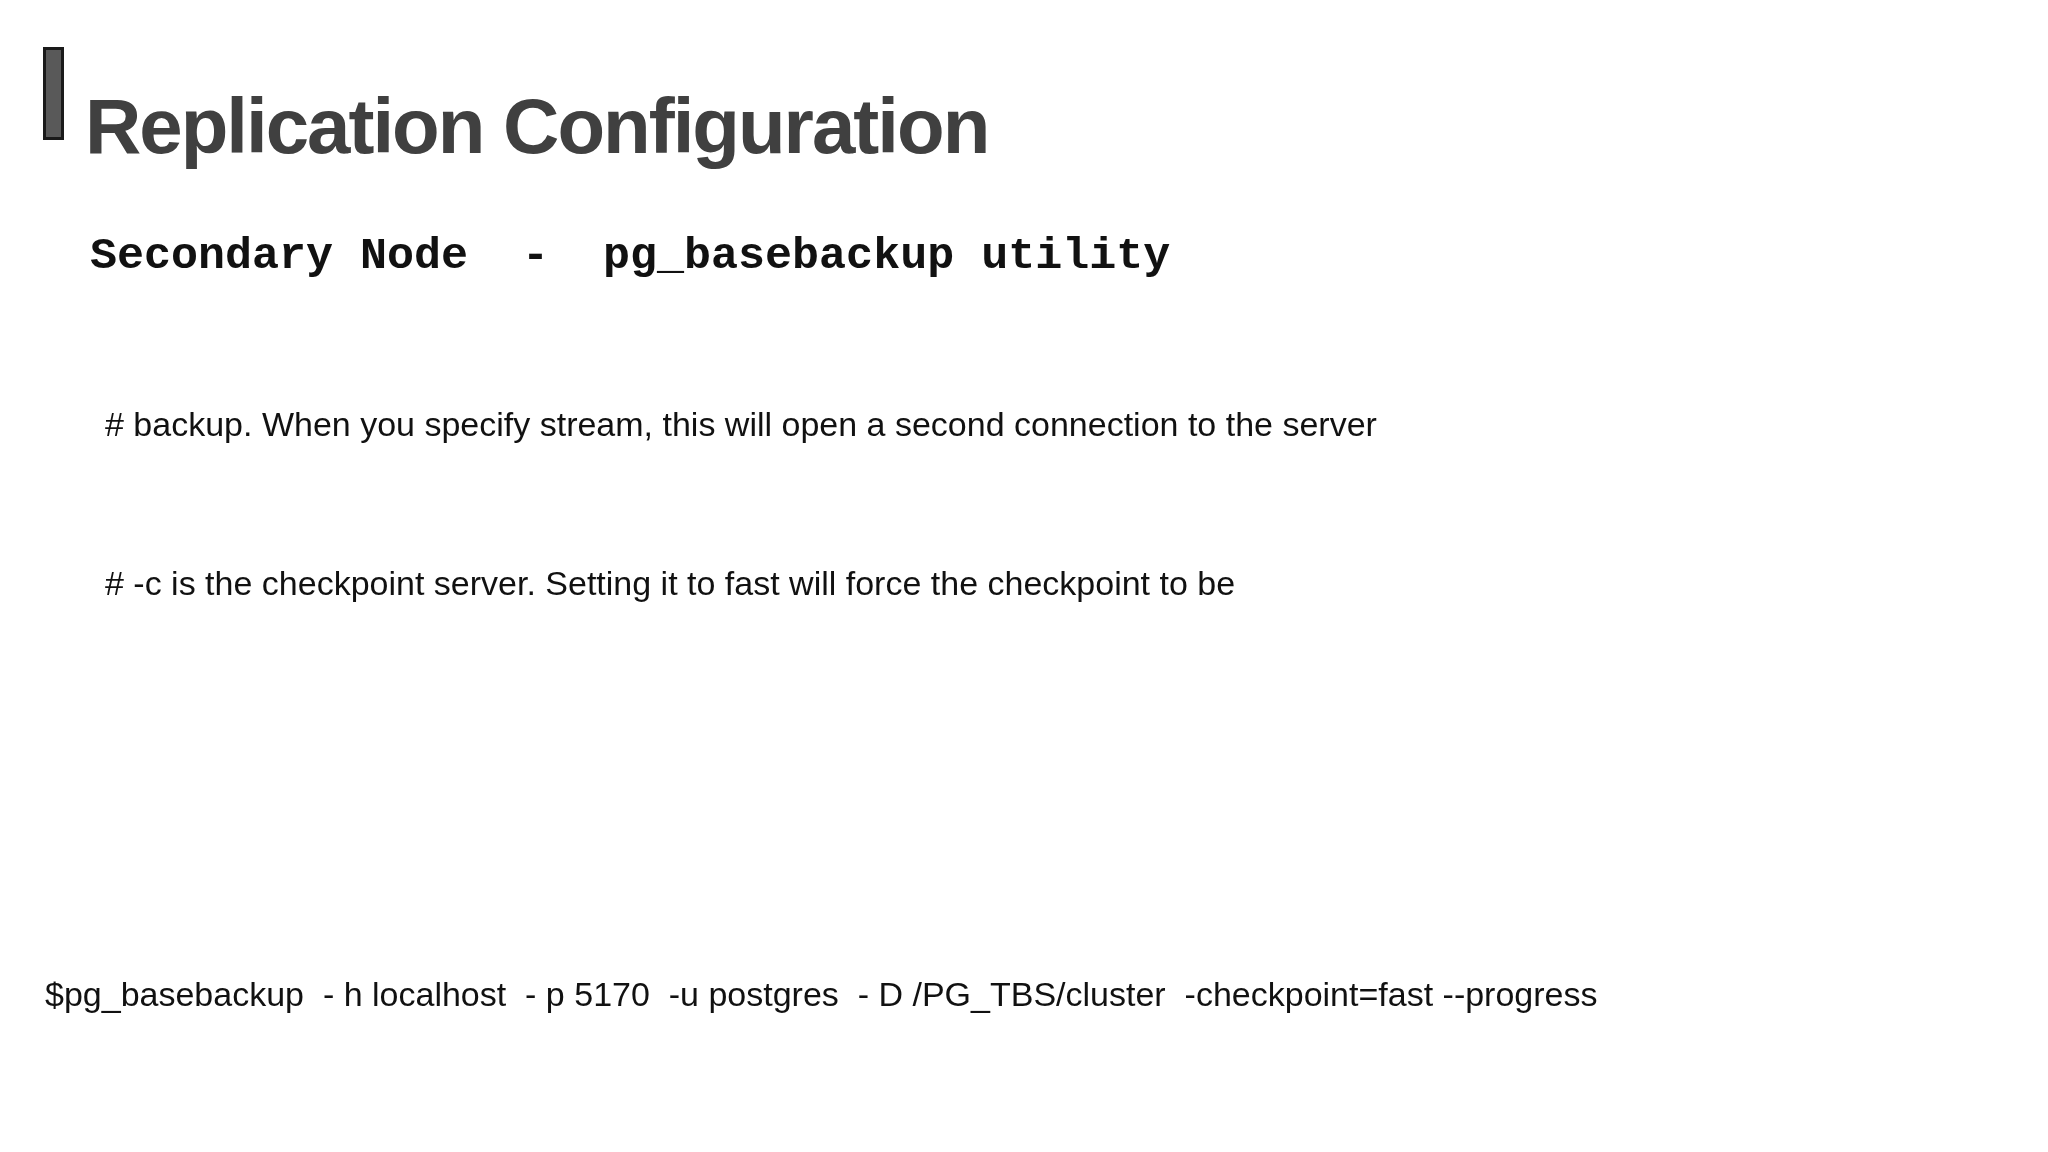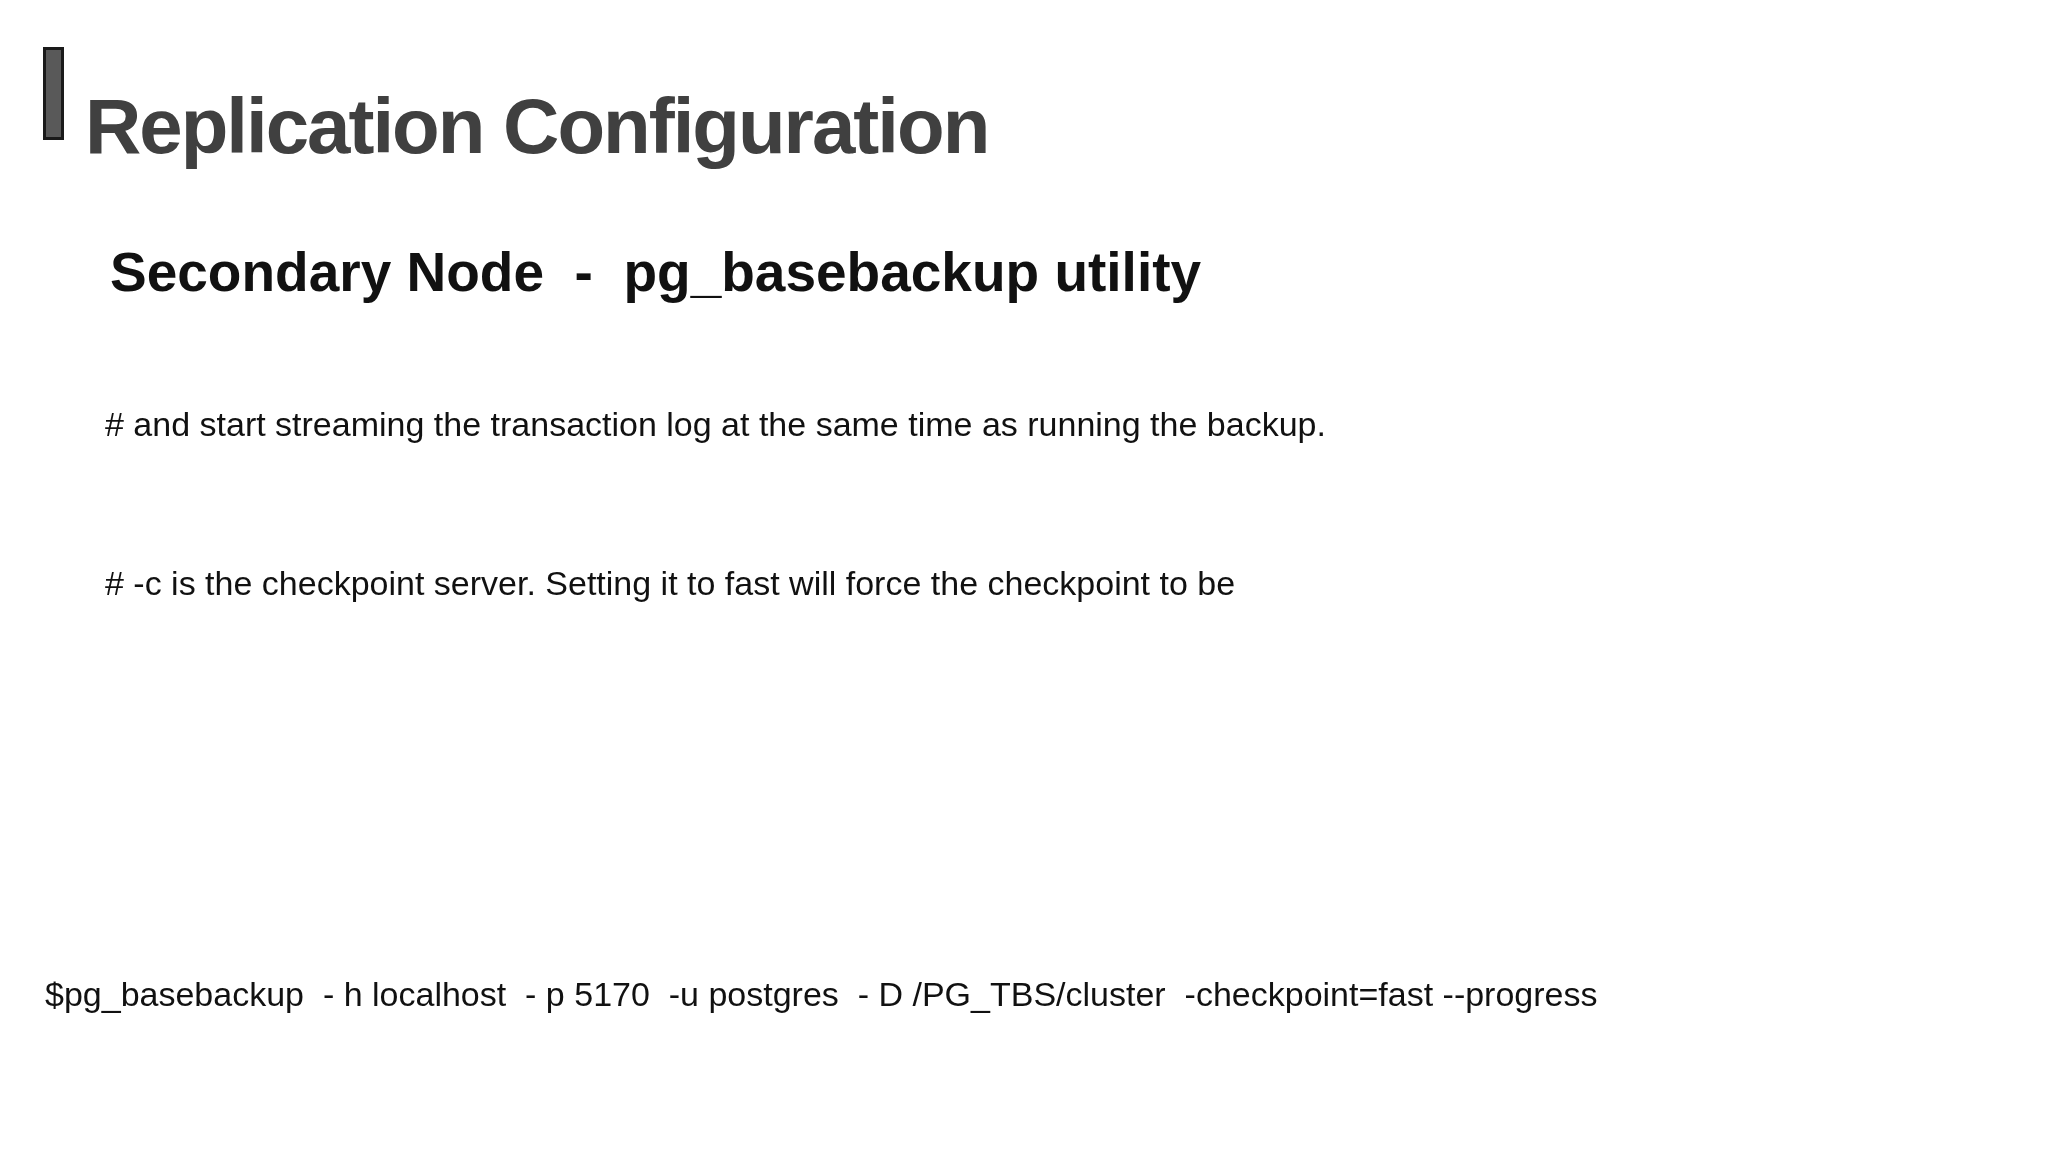--- a/index.html
+++ b/index.html
@@ -30,25 +30,26 @@
     left: 85px;
     top: 30px;
     font-size: 78px;
     line-height: 1.15;
     letter-spacing: -2px;
     color: #404040;
     white-space: pre;
   }
   .subtitle {
     position: absolute;
-    left: 110px;
+    left: 90px;
     top: 194px;
-    font-size: 55px;
+    font-size: 45px;
     color: #111111;
     white-space: pre;
+    font-family: Liberation Mono, monospace;
   }
   .code-block {
     position: absolute;
     left: 105px;
     top: 292px;
     font-size: 34px;
     line-height: 53px;
     color: #111111;
     white-space: pre-wrap;
   }
@@ -68,21 +69,21 @@
 
 <div class="slide">
 
   <div class="accent-bar"></div>
 
   <h1 class="slide-title">Replication Configuration</h1>
 
   <h2 class="subtitle">Secondary Node  -  pg_basebackup utility</h2>
 
   <div class="code-block">
-    <div class="code-line"># and start streaming the transaction log at the same time as running the backup.</div>
+    <div class="code-line"># backup. When you specify stream, this will open a second connection to the server</div>
     <div class="code-line"># -c is the checkpoint server. Setting it to fast will force the checkpoint to be</div>
     
     
     
     
   </div>
 
   <div class="example-block">
     <div>$pg_basebackup  - h localhost  - p 5170  -u postgres  - D /PG_TBS/cluster  -checkpoint=fast --progress</div>
   </div>

